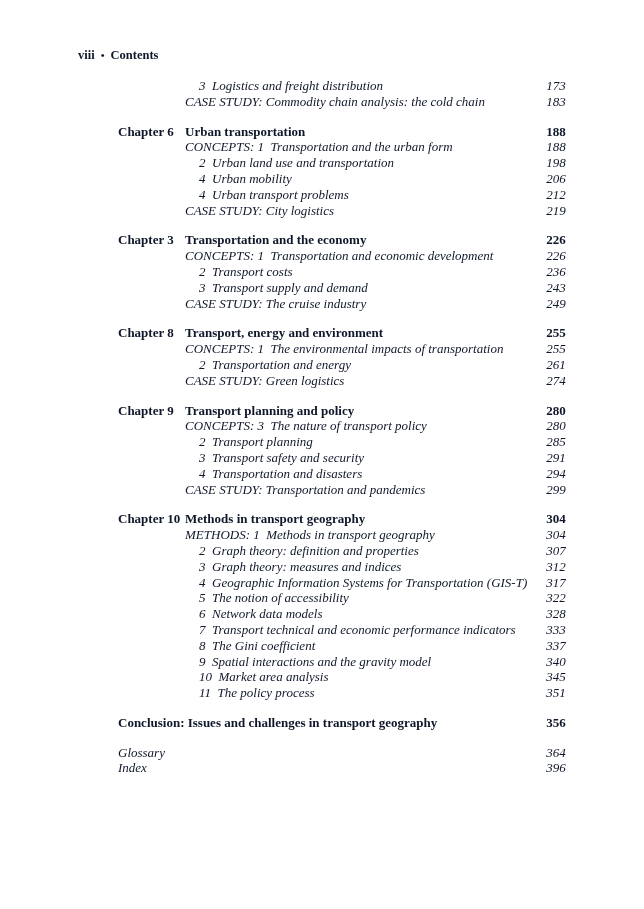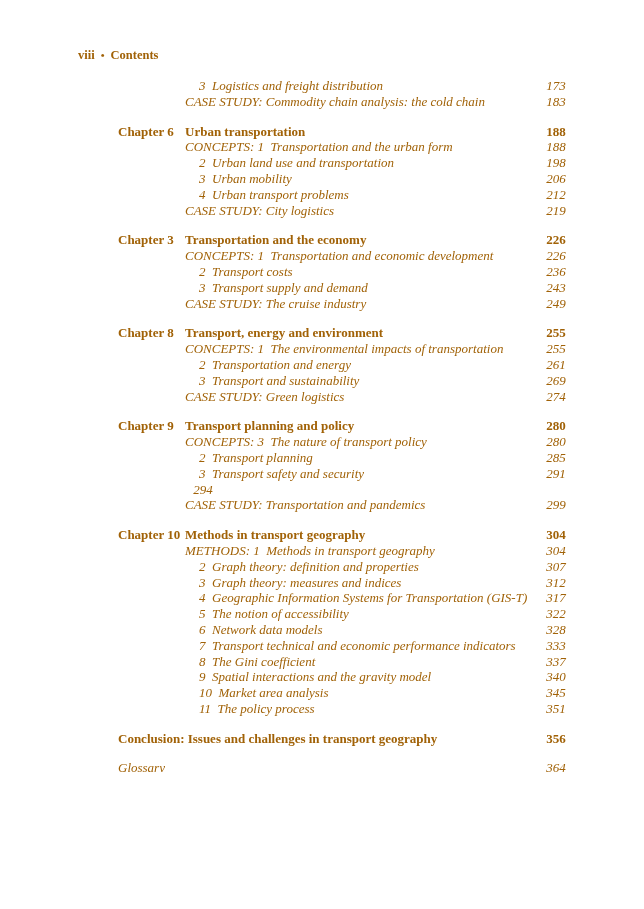--- a/index.html
+++ b/index.html
@@ -2,21 +2,21 @@
 <html><head>
 <meta charset="utf-8">
 <style>
   html,body{margin:0;padding:0;background:#ffffff;}
   .page{
     position:relative;
     width:644px;height:772px;
     background:#ffffff;
     overflow:hidden;
     font-family:"Liberation Serif", serif;
-    color:#a16207;
+    color:#0f172a;
   }
   .header{
     position:absolute;left:78px;top:48px;
     font-size:12.5px;font-weight:bold;
     display:flex;align-items:center;gap:6px;
   }
   .header .folio{font-weight:bold;}
   .header .bullet{font-size:11px;position:relative;top:-1px;}
   .toc{
     position:absolute;left:118px;top:78px;width:456px;
@@ -57,38 +57,37 @@
     <span class="bullet">•</span>
     <span class="title">Contents</span>
   </div>
 
   <div class="toc">
       <div class="row"><span class="chap-col"></span><span class="content-col italic lvl2">3  Logistics and freight distribution</span><span class="page-col italic">173</span></div>
       <div class="row"><span class="chap-col"></span><span class="content-col italic">CASE STUDY: Commodity chain analysis: the cold chain</span><span class="page-col italic">183</span></div>
       <div class="row block"><span class="chap-col">Chapter 6</span><span class="content-col bold">Urban transportation</span><span class="page-col bold">188</span></div>
       <div class="row"><span class="chap-col"></span><span class="content-col italic">CONCEPTS: 1  Transportation and the urban form</span><span class="page-col italic">188</span></div>
       <div class="row"><span class="chap-col"></span><span class="content-col italic lvl2">2  Urban land use and transportation</span><span class="page-col italic">198</span></div>
-      <div class="row"><span class="chap-col"></span><span class="content-col italic lvl2">3  Urban mobility</span><span class="page-col italic">206</span></div>
+      <div class="row"><span class="chap-col"></span><span class="content-col italic lvl2">4  Urban mobility</span><span class="page-col italic">206</span></div>
       <div class="row"><span class="chap-col"></span><span class="content-col italic lvl2">4  Urban transport problems</span><span class="page-col italic">212</span></div>
       <div class="row"><span class="chap-col"></span><span class="content-col italic">CASE STUDY: City logistics</span><span class="page-col italic">219</span></div>
       <div class="row block"><span class="chap-col">Chapter 3</span><span class="content-col bold">Transportation and the economy</span><span class="page-col bold">226</span></div>
       <div class="row"><span class="chap-col"></span><span class="content-col italic">CONCEPTS: 1  Transportation and economic development</span><span class="page-col italic">226</span></div>
       <div class="row"><span class="chap-col"></span><span class="content-col italic lvl2">2  Transport costs</span><span class="page-col italic">236</span></div>
       <div class="row"><span class="chap-col"></span><span class="content-col italic lvl2">3  Transport supply and demand</span><span class="page-col italic">243</span></div>
       <div class="row"><span class="chap-col"></span><span class="content-col italic">CASE STUDY: The cruise industry</span><span class="page-col italic">249</span></div>
       <div class="row block"><span class="chap-col">Chapter 8</span><span class="content-col bold">Transport, energy and environment</span><span class="page-col bold">255</span></div>
       <div class="row"><span class="chap-col"></span><span class="content-col italic">CONCEPTS: 1  The environmental impacts of transportation</span><span class="page-col italic">255</span></div>
       <div class="row"><span class="chap-col"></span><span class="content-col italic lvl2">2  Transportation and energy</span><span class="page-col italic">261</span></div>
-      <div class="row"><span class="chap-col"></span><span class="content-col italic lvl2">3  Transport and sustainability</span><span class="page-col italic">269</span></div>
       <div class="row"><span class="chap-col"></span><span class="content-col italic">CASE STUDY: Green logistics</span><span class="page-col italic">274</span></div>
       <div class="row block"><span class="chap-col">Chapter 9</span><span class="content-col bold">Transport planning and policy</span><span class="page-col bold">280</span></div>
       <div class="row"><span class="chap-col"></span><span class="content-col italic">CONCEPTS: 3  The nature of transport policy</span><span class="page-col italic">280</span></div>
       <div class="row"><span class="chap-col"></span><span class="content-col italic lvl2">2  Transport planning</span><span class="page-col italic">285</span></div>
       <div class="row"><span class="chap-col"></span><span class="content-col italic lvl2">3  Transport safety and security</span><span class="page-col italic">291</span></div>
-      <div class="row"><span class="chap-col"></span><span class="page-col italic">294</span></div>
+      <div class="row"><span class="chap-col"></span><span class="content-col italic lvl2">4  Transportation and disasters</span><span class="page-col italic">294</span></div>
       <div class="row"><span class="chap-col"></span><span class="content-col italic">CASE STUDY: Transportation and pandemics</span><span class="page-col italic">299</span></div>
       <div class="row block"><span class="chap-col">Chapter 10</span><span class="content-col bold">Methods in transport geography</span><span class="page-col bold">304</span></div>
       <div class="row"><span class="chap-col"></span><span class="content-col italic">METHODS: 1  Methods in transport geography</span><span class="page-col italic">304</span></div>
       <div class="row"><span class="chap-col"></span><span class="content-col italic lvl2">2  Graph theory: definition and properties</span><span class="page-col italic">307</span></div>
       <div class="row"><span class="chap-col"></span><span class="content-col italic lvl2">3  Graph theory: measures and indices</span><span class="page-col italic">312</span></div>
       <div class="row"><span class="chap-col"></span><span class="content-col italic lvl2">4  Geographic Information Systems for Transportation (GIS-T)</span><span class="page-col italic">317</span></div>
       <div class="row"><span class="chap-col"></span><span class="content-col italic lvl2">5  The notion of accessibility</span><span class="page-col italic">322</span></div>
       <div class="row"><span class="chap-col"></span><span class="content-col italic lvl2">6  Network data models</span><span class="page-col italic">328</span></div>
       <div class="row"><span class="chap-col"></span><span class="content-col italic lvl2">7  Transport technical and economic performance indicators</span><span class="page-col italic">333</span></div>
       <div class="row"><span class="chap-col"></span><span class="content-col italic lvl2">8  The Gini coefficient</span><span class="page-col italic">337</span></div>

